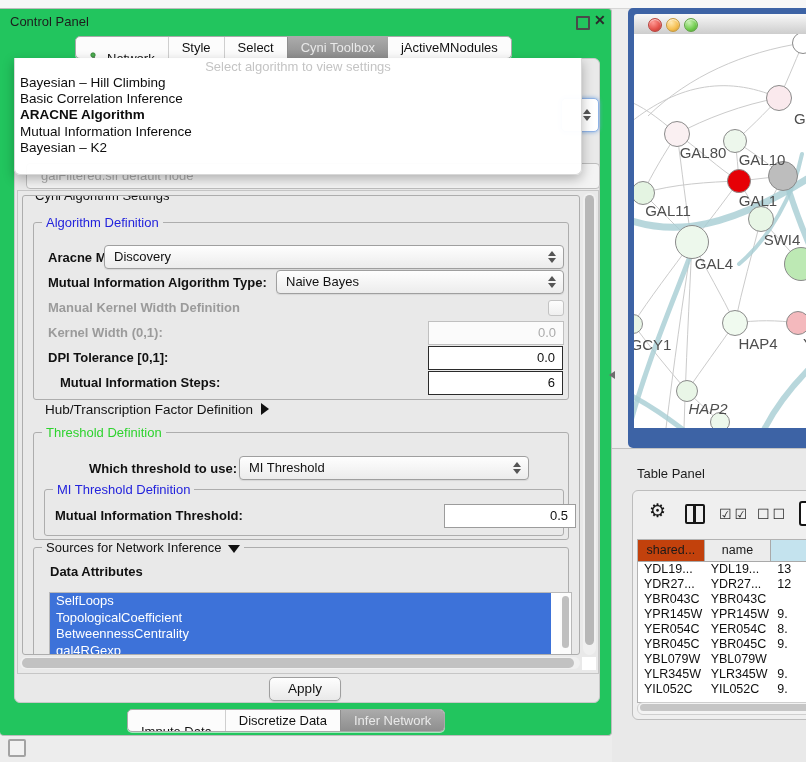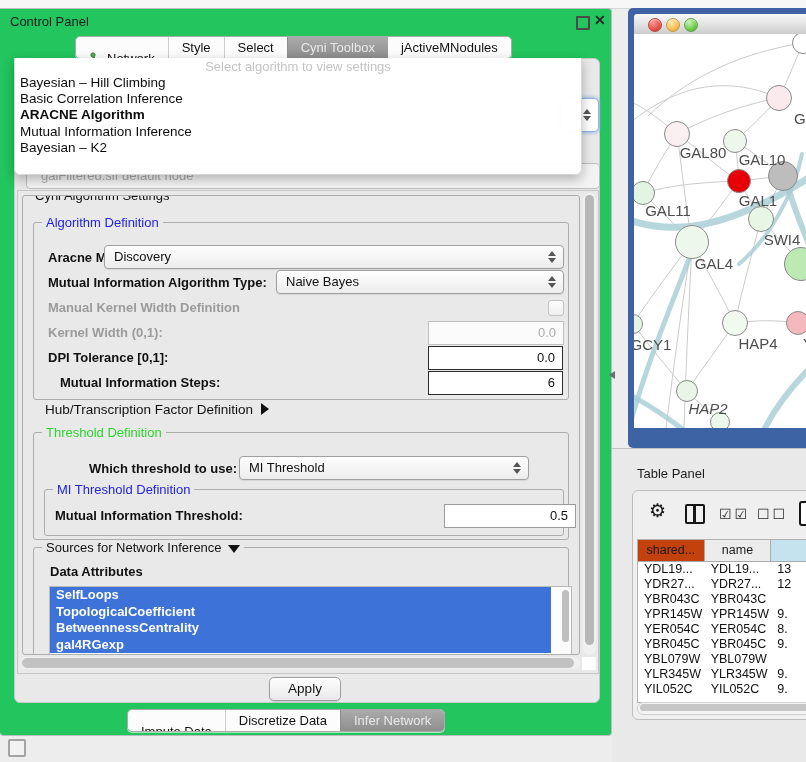--- a/index.html
+++ b/index.html
@@ -230,21 +230,21 @@
             <span class="lbl b" style="left:10px;top:18px;">Mutual Information Threshold:</span>
             <div class="field soft" style="left:399px;top:14px;width:123px;">0.5</div>
           </div>
         </div>
 
         <div class="groupbox" style="left:10px;top:351px;width:534px;height:120px;">
           <span class="legend">
             <span>Sources for Network Inference</span><span class="tri-down"></span>
           </span>
           <span class="lbl b" style="left:8px;top:16px;margin-left:8px;">Data Attributes</span>
-          <div class="listbox" style="left:15px;top:38px;width:521px;height:70px;font-weight:bold;">
+          <div class="listbox" style="left:15px;top:44px;width:521px;height:70px;">
             <div style="margin-right:20px;">
                 <div class="list-item">SelfLoops</div>
                 <div class="list-item">TopologicalCoefficient</div>
                 <div class="list-item">BetweennessCentrality</div>
                 <div class="list-item">gal4RGexp</div>
               </div>
             <div class="list-vsb">
                 <div class="thumb"></div>
               </div>
           </div>

